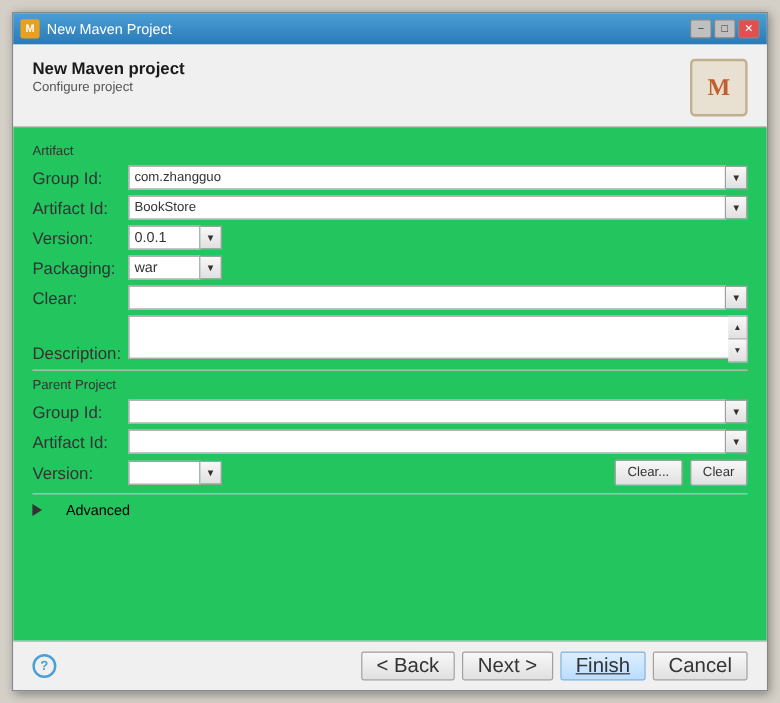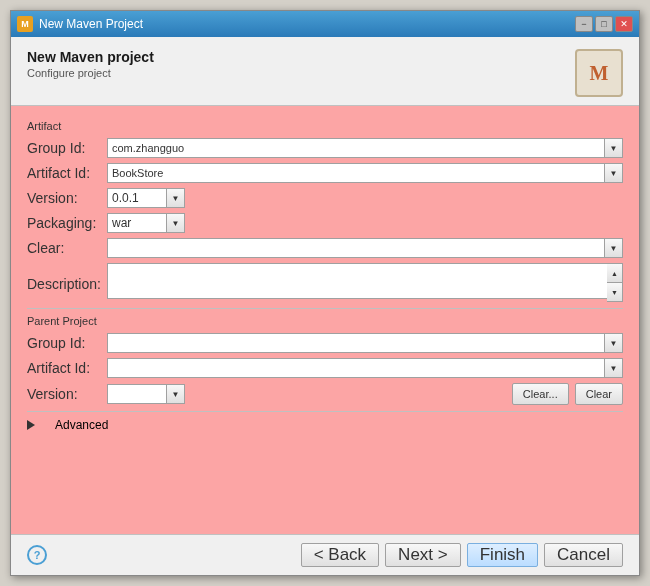--- a/index.html
+++ b/index.html
@@ -117,21 +117,21 @@
       font-size: 20px;
       font-weight: bold;
       color: #c06030;
       font-family: serif;
       position: relative;
     }
     .main-content {
       flex: 1;
       padding: 10px 16px;
       overflow-y: auto;
-      background: #fca5a5;
+      background: #22c55e;
     }
     .section-label {
       font-size: 11px;
       color: #333;
       margin-bottom: 6px;
       margin-top: 4px;
     }
     .form-group {
       display: flex;
       align-items: center;
@@ -299,20 +299,21 @@
       border: 1px solid #a0a0a0;
       font-size: 17px;
       color: #333;
       cursor: pointer;
       border-radius: 2px;
     }
     .nav-btn.finish-btn {
       background: linear-gradient(to bottom, #ddeeff, #bbddff);
       border-color: #7aafdf;
       font-weight: normal;
+      text-decoration: underline;
     }
     .help-icon {
       width: 20px;
       height: 20px;
       border: 2px solid #4a9fd4;
       border-radius: 50%;
       display: flex;
       align-items: center;
       justify-content: center;
       font-size: 11px;
@@ -389,21 +390,21 @@
       </div>
 
       <div class="form-group">
         <span class="form-label">Clear:</span>
         <div class="dropdown-wrap">
           <input class="dropdown-input" type="text" value="" style="">
           <div class="dropdown-btn">▼</div>
         </div>
       </div>
 
-      <div class="form-group" style="align-items: center;">
+      <div class="form-group" style="align-items: flex-end;">
         <span class="form-label" style="margin-top:2px;">Description:</span>
         <div class="description-wrap">
           <textarea class="description-input" style=""></textarea>
           <div class="scrollbar-btns">
             <div class="scroll-btn">▲</div>
             <div class="scroll-btn">▼</div>
           </div>
         </div>
       </div>
 

